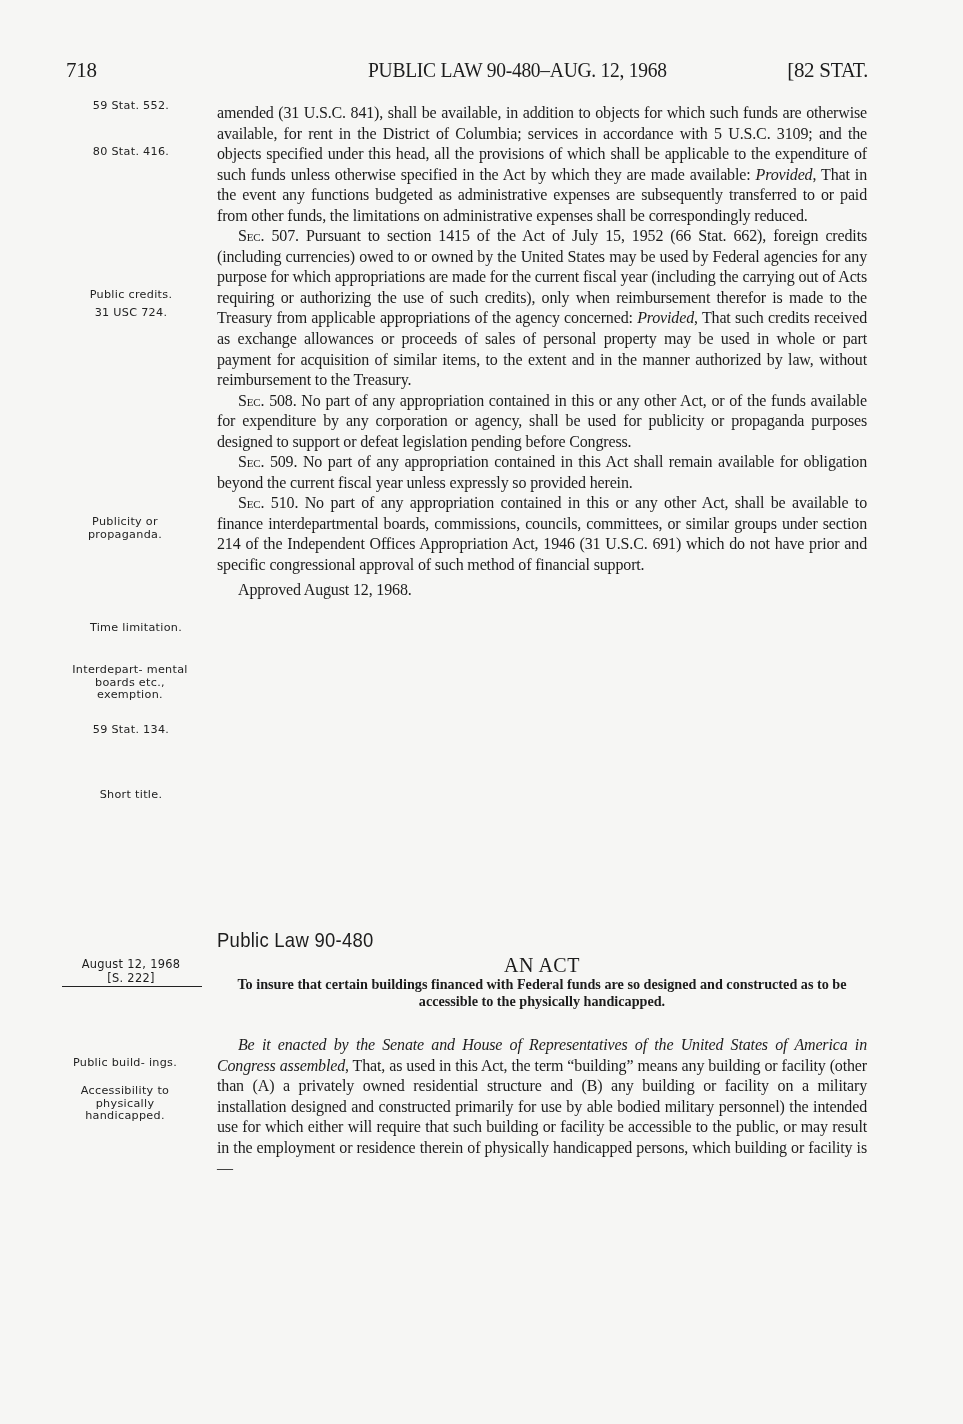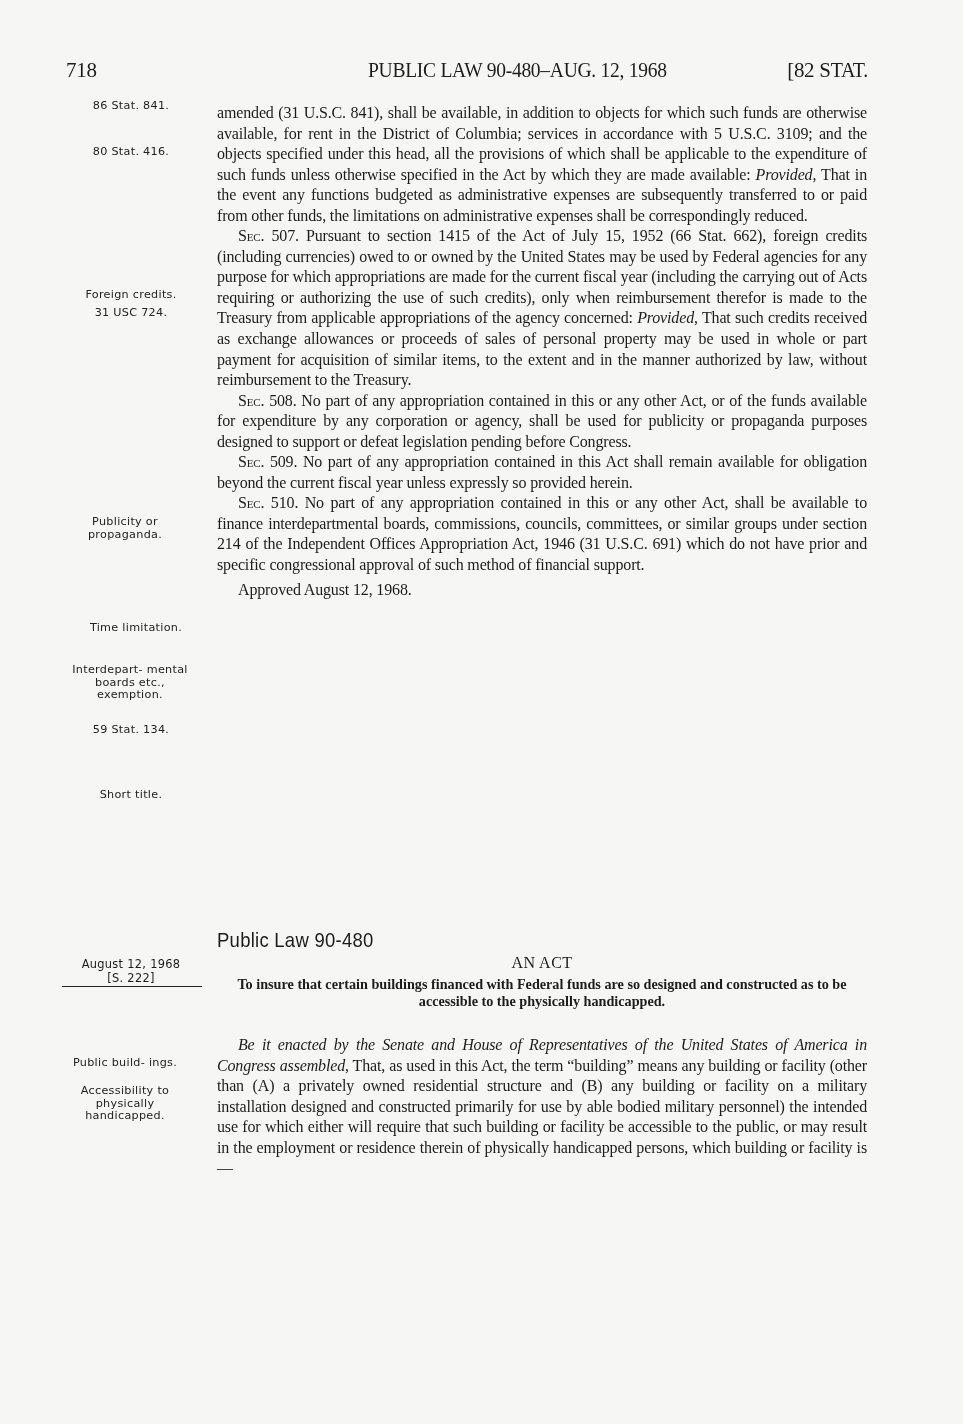--- a/index.html
+++ b/index.html
@@ -38,21 +38,21 @@
     .body-text em { font-style: italic; }
     .last-line-left { text-align-last: left; }
 
     .pl-title {
       position: absolute; left: 217px; top: 928px;
       font-family: "Liberation Sans", sans-serif; font-size: 21px; letter-spacing: 0.3px;
       transform: scaleX(0.88); transform-origin: left;
     }
     .an-act {
       position: absolute; left: 217px; width: 650px; top: 954px;
-      text-align: center; font-size: 16px; letter-spacing: 0.5px;
+      text-align: center; font-size: 20px; letter-spacing: 0.5px;
     }
     .act-purpose {
       position: absolute; left: 217px; width: 650px; top: 976px;
       font-size: 14.2px; line-height: 16.5px; font-weight: bold;
       text-align: center; letter-spacing: 0;
     }
     .bill-box {
       position: absolute; left: 66px; top: 957px; width: 130px;
       font-family: "DejaVu Sans", sans-serif; font-size: 11.4px; line-height: 14px;
       text-align: center; letter-spacing: 0.3px;
@@ -63,23 +63,23 @@
 <body>
 
 <div class="page">
 
   <div class="running-head">
     <span class="pg">718</span>
     <span class="title">PUBLIC LAW 90-480–AUG. 12, 1968</span>
     <span class="stat"><span>[82 S</span><span class="sc">TAT.</span></span>
   </div>
 
-  <div class="margin-note center" style="top:100px;">86 Stat. 841.</div>
+  <div class="margin-note center" style="top:100px;">59 Stat. 552.</div>
   <div class="margin-note center" style="top:146px;">80 Stat. 416.</div>
-  <div class="margin-note center" style="top:289px;">Foreign credits.</div>
+  <div class="margin-note center" style="top:289px;">Public credits.</div>
   <div class="margin-note center" style="top:307px;">31 USC 724.</div>
   <div class="margin-note center" style="top:516px; width:118px;">Publicity or propaganda.</div>
   <div class="margin-note center" style="top:599px; width:140px;margin-top:23px;">Time limitation.</div>
   <div class="margin-note center" style="top:664px; width:128px;">Interdepart- mental boards etc., exemption.</div>
   <div class="margin-note center" style="top:724px;">59 Stat. 134.</div>
   <div class="margin-note center" style="top:789px;">Short title.</div>
   <div class="margin-note center" style="top:1057px; width:118px;">Public build- ings.</div>
   <div class="margin-note center" style="top:1085px; width:118px;">Accessibility to physically handicapped.</div>
 
   <div class="body-text" style="top:103px;">

